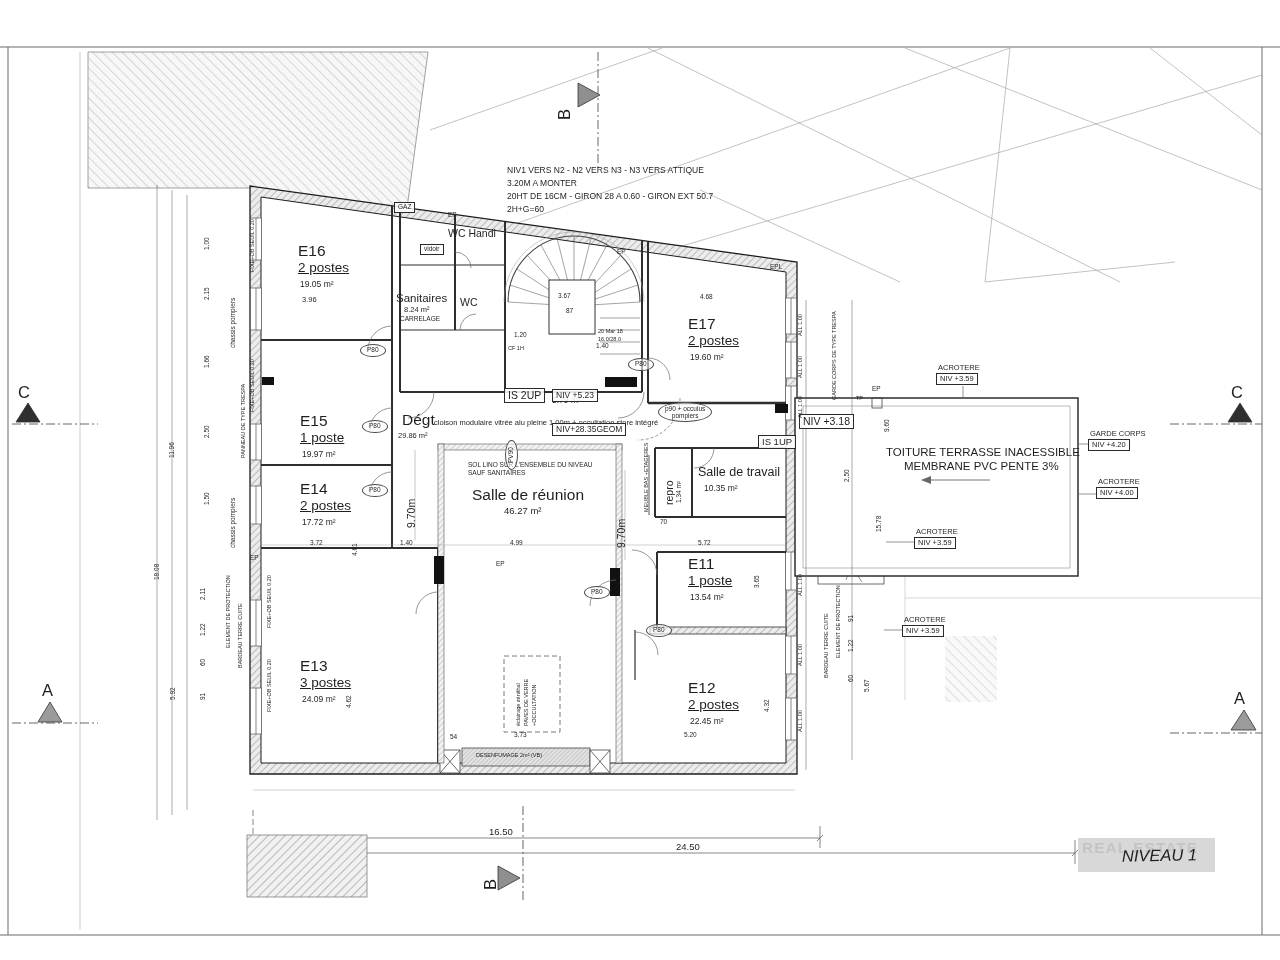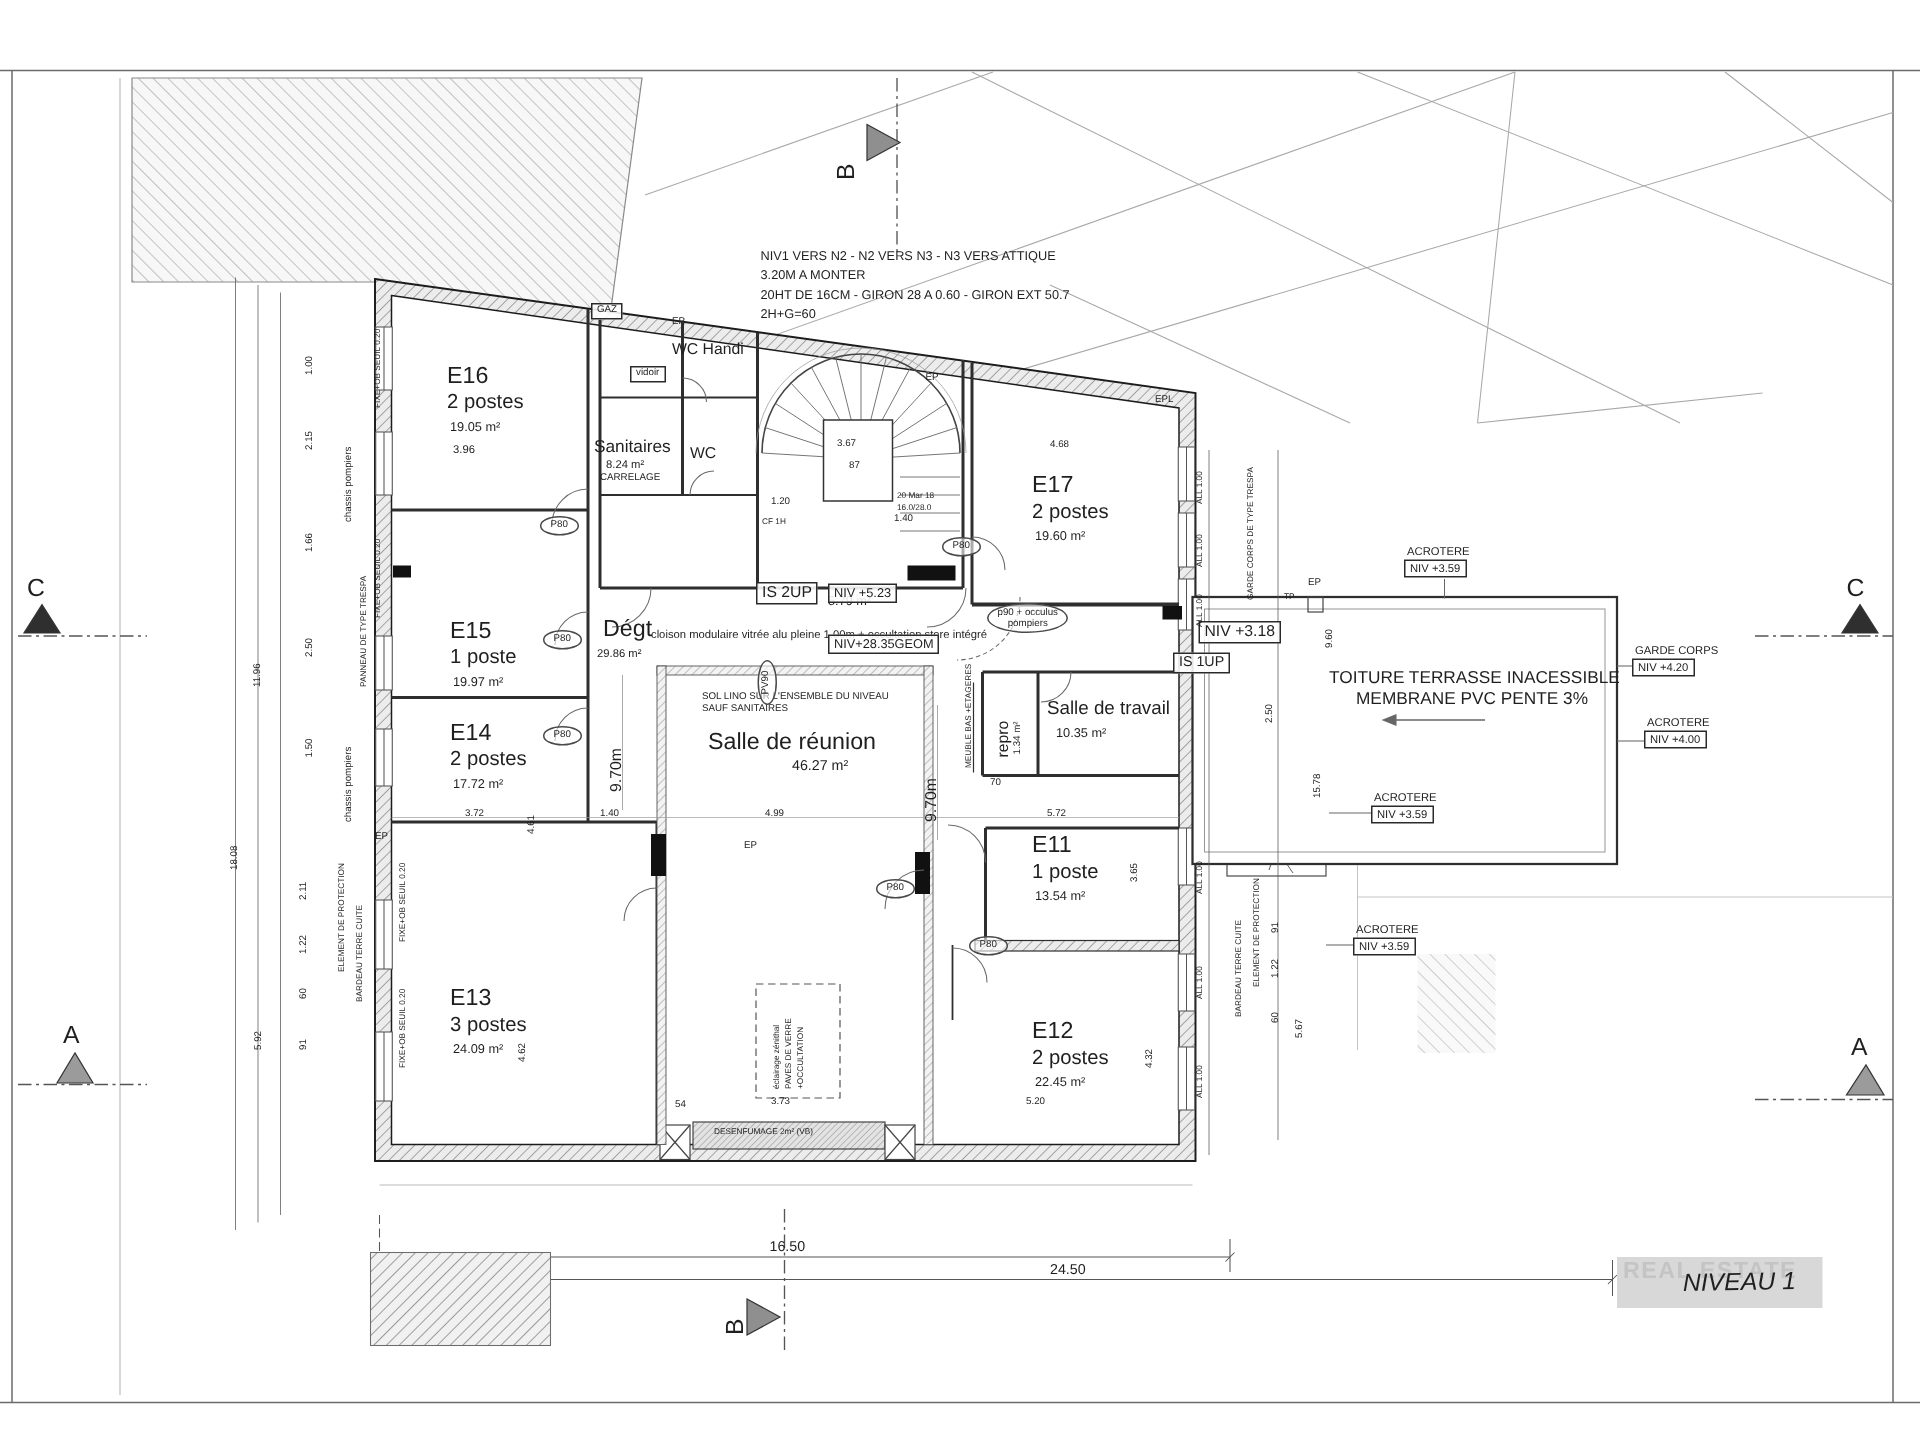--- a/index.html
+++ b/index.html
@@ -2,22 +2,22 @@
 <html><head>
 <meta charset="utf-8">
 <style>
   html,body{margin:0;padding:0;background:#e9e9e9;}
   #page{position:relative;width:1280px;height:960px;background:#ffffff;overflow:hidden;
         font-family:"Liberation Sans",sans-serif;color:#1f1f1f;}
   svg{position:absolute;left:0;top:0;}
   .lbl{position:absolute;white-space:nowrap;line-height:1.05;color:#1f1f1f;}
   .rot{transform:rotate(-90deg);transform-origin:0 0;}
   .t5{font-size:5.5px;} .t6{font-size:6.5px;} .t7{font-size:7.5px;} .t8{font-size:8.5px;}
-  .t9{font-size:9.5px;margin-left:24px;} .t10{font-size:10.5px;} .t11{font-size:11.5px;text-align:center;} .t12{font-size:12.5px;}
-  .t13{font-size:13.5px;} .t15{font-size:15.5px;} .t16{font-size:16.5px;}
+  .t9{font-size:9.5px;} .t10{font-size:10.5px;} .t11{font-size:11.5px;text-align:center;} .t12{font-size:12.5px;}
+  .t13{font-size:13.5px;text-decoration:underline;} .t15{font-size:15.5px;} .t16{font-size:16.5px;}
   .boxed{border:1px solid #2a2a2a;padding:1px 3px;background:rgba(255,255,255,.88);}
   .ell{border:1px solid #4a4a4a;border-radius:50%;padding:2px 6px;text-align:center;background:rgba(255,255,255,.6);}
   .wm{color:#c4c4c4;font-weight:bold;letter-spacing:1px;}
   .band{position:absolute;background:#d8d8d8;}
   .ital{font-style:italic;}
 </style>
 </head>
 <body>
 
 <div id="page">

